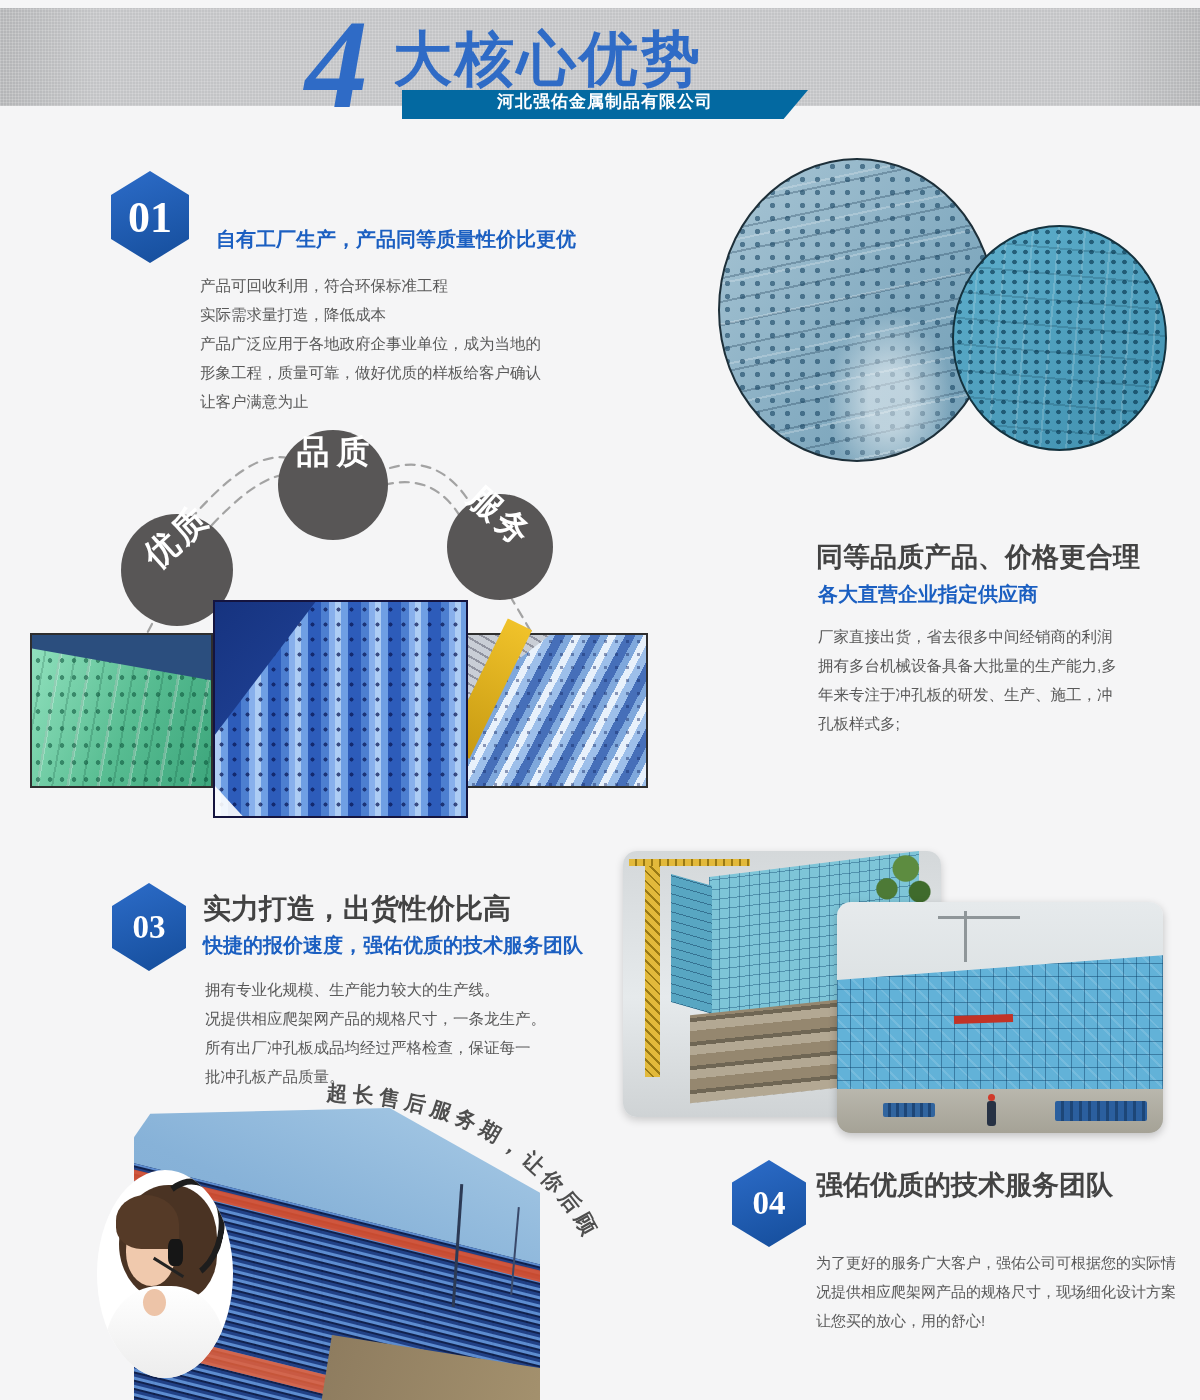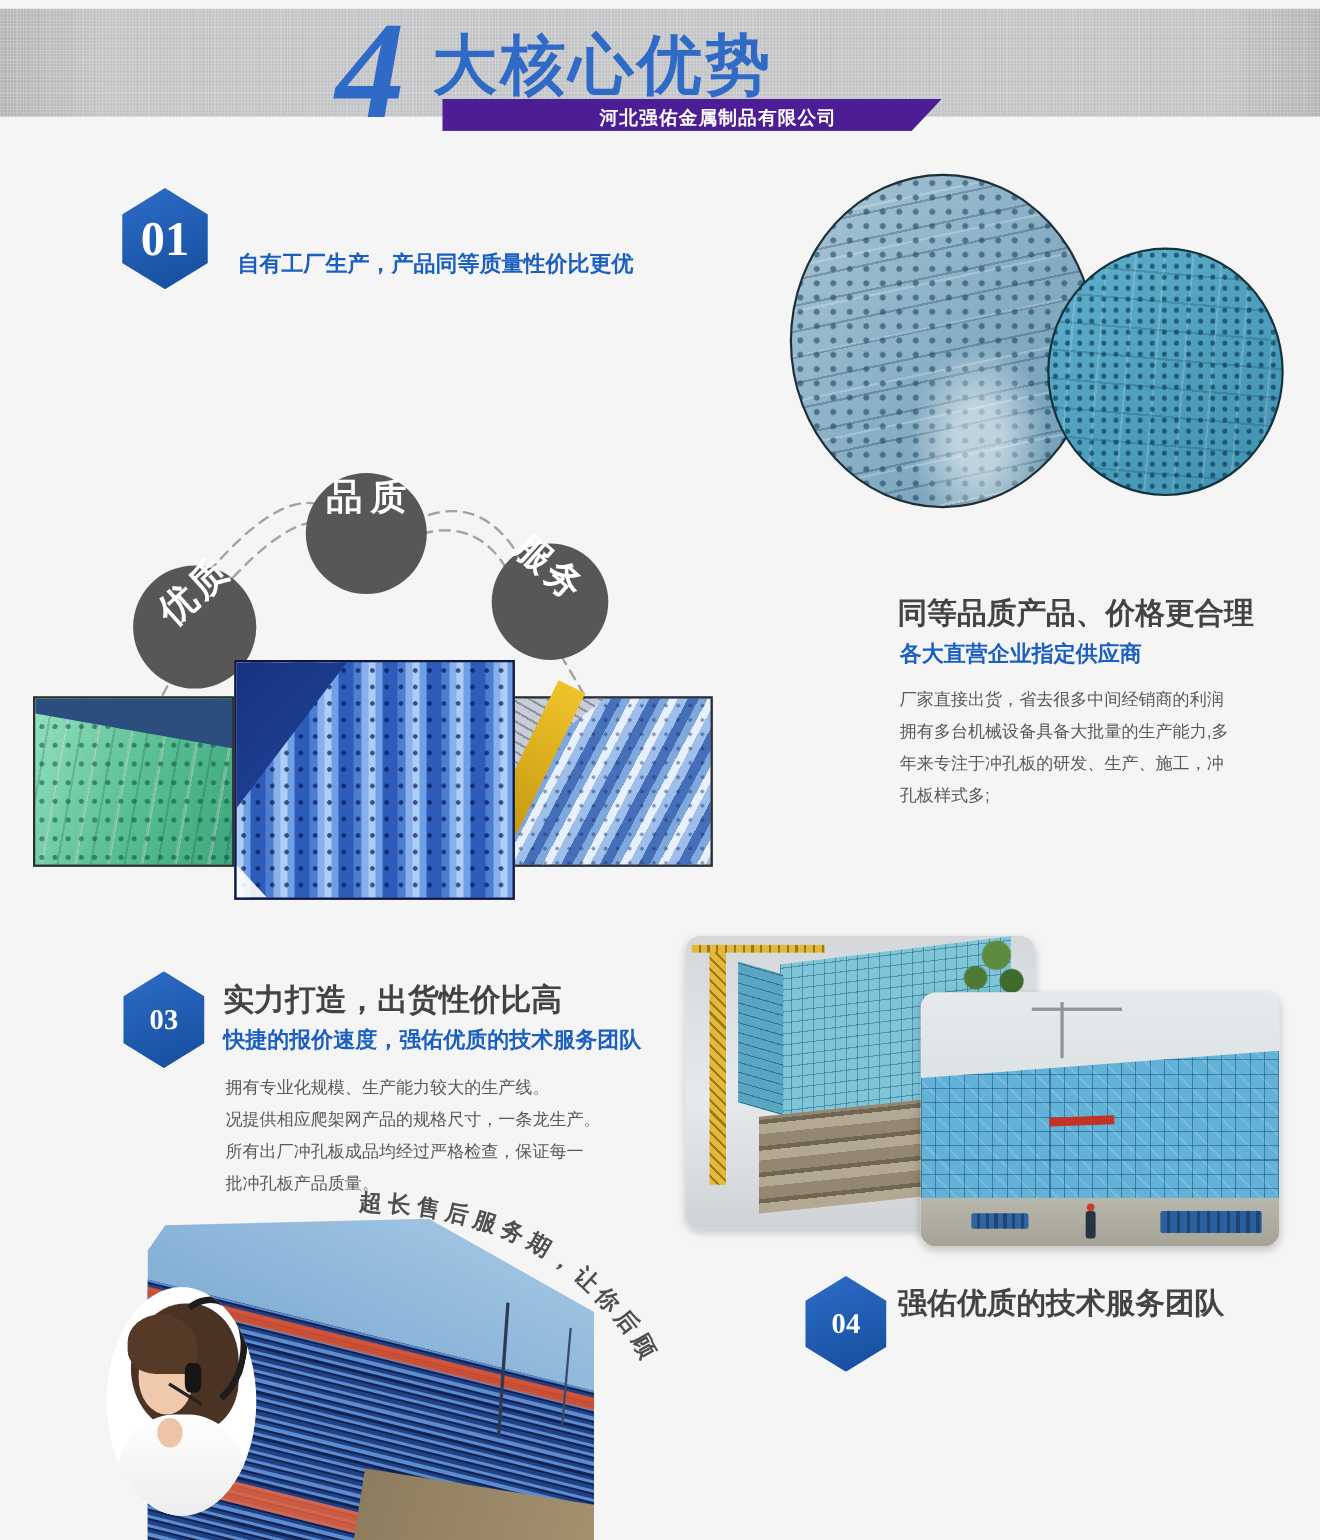--- a/index.html
+++ b/index.html
@@ -11,33 +11,33 @@
       repeating-linear-gradient(0deg,rgba(255,255,255,.16) 0 1px,transparent 1px 3px),
       repeating-linear-gradient(90deg,rgba(255,255,255,.16) 0 1px,transparent 1px 3px),
       linear-gradient(90deg,rgba(0,0,0,.08) 0,rgba(0,0,0,0) 8%,rgba(0,0,0,0) 92%,rgba(0,0,0,.08) 100%);}
   #big4{position:absolute;left:305px;top:6px;z-index:5;font-family:"Liberation Serif","DejaVu Serif",serif;
         font-weight:bold;font-style:italic;font-size:126px;line-height:118px;color:#2f6bc6;}
   #hdr-title{position:absolute;left:393px;top:20px;z-index:5;font-size:59px;font-weight:bold;color:#2f6bc6;
         font-family:"Liberation Serif","DejaVu Serif",serif;letter-spacing:3px;white-space:nowrap;}
   #hdr-tag{position:absolute;left:656px;top:46px;z-index:5;font-size:27px;font-weight:bold;color:#fff;
         font-family:"Liberation Serif","DejaVu Serif",serif;letter-spacing:1px;white-space:nowrap;
         text-shadow:1px 2px 2px rgba(0,0,0,.5);}
-  #hdr-banner{position:absolute;left:402px;top:90px;z-index:4;width:406px;height:29px;background:#4c1d95;
-        clip-path:polygon(0 0,100% 0,94% 100%,0 100%);display:flex;align-items:flex-end;justify-content:center;padding-left:48px;}
+  #hdr-banner{position:absolute;left:402px;top:90px;z-index:4;width:406px;height:29px;background:#0369a1;
+        clip-path:polygon(0 0,100% 0,94% 100%,0 100%);display:flex;align-items:flex-start;justify-content:center;}
   #hdr-banner span{color:#fff;font-size:17px;font-weight:bold;letter-spacing:1px;}
   
   .hex{position:absolute;z-index:5;display:flex;align-items:center;justify-content:center;
        clip-path:polygon(50% 0,100% 26%,100% 74%,50% 100%,0 74%,0 26%);
        background:linear-gradient(160deg,#2a69c4 10%,#17509f 90%);}
   .hex span{color:#fff;font-family:"Liberation Serif","DejaVu Serif",serif;font-weight:bold;font-size:44px;}
   #hex01{left:111px;top:171px;width:78px;height:92px;}
   #hex02{left:731px;top:531px;width:78px;height:91px;}
   #hex03{left:112px;top:883px;width:74px;height:88px;}
   #hex04{left:732px;top:1160px;width:74px;height:87px;}
-  .hex.small span{font-size:26px;text-align:right;}
+  .hex.small span{font-size:33px;text-align:right;}
   
   .t-main{position:absolute;z-index:5;color:#434343;font-weight:bold;white-space:nowrap;}
   .t-sub{position:absolute;z-index:5;color:#1b5fc1;font-weight:bold;white-space:nowrap;
          font-family:"Liberation Serif","DejaVu Serif",serif;}
   .t-body{position:absolute;z-index:5;color:#595959;white-space:pre-line;}
   #t01{left:198px;top:181px;font-size:30px;}
   #s01{left:216px;top:226px;font-size:20px;}
   #b01{left:200px;top:271px;width:370px;font-size:15.5px;line-height:29px;}
   #t02{left:816px;top:539px;font-size:27px;font-family:"Liberation Serif","DejaVu Serif",serif;}
   #s02{left:818px;top:581px;font-size:20px;}
@@ -215,20 +215,25 @@
       <path d="M384,485 Q434,472 461,518"></path>
       <path d="M152,624 Q136,655 110,692"></path>
       <path d="M510,596 Q528,626 546,658"></path>
     </g>
   </svg>
 
   <div class="hex" id="hex01">
     <span>01</span>
   </div>
   <div class="t-sub" id="s01">自有工厂生产，产品同等质量性价比更优</div>
+  <div class="t-body" id="b01">产品可回收利用，符合环保标准工程
+实际需求量打造，降低成本
+产品广泛应用于各地政府企事业单位，成为当地的
+形象工程，质量可靠，做好优质的样板给客户确认
+让客户满意为止</div>
 
   <div class="pcircle" id="c-big"></div>
   <div class="pcircle" id="c-small"></div>
 
   <div class="badge" id="badge-quality">
     <span>品质</span>
   </div>
   <div class="badge" id="badge-premium">
     <span>优质</span>
   </div>
@@ -277,20 +282,23 @@
     <div class="s2-crane-mast"></div>
     <div class="s2-crane-jib"></div>
     <div class="s2-worker"></div>
     <div class="s2-helmet"></div>
   </div>
 
   <div class="hex small" id="hex04">
     <span>04</span>
   </div>
   <div class="t-main" id="t04">强佑优质的技术服务团队</div>
+  <div class="t-body" id="b04">为了更好的服务广大客户，强佑公司可根据您的实际情
+况提供相应爬架网产品的规格尺寸，现场细化设计方案
+让您买的放心，用的舒心!</div>
 
   <div class="photo" id="p-fence">
     <div class="fence-body">
       <div class="fence-stripe1"></div>
       <div class="fence-stripe2"></div>
     </div>
     <div class="fence-pole1"></div>
     <div class="fence-pole2"></div>
     <div class="fence-dirt"></div>
   </div>

